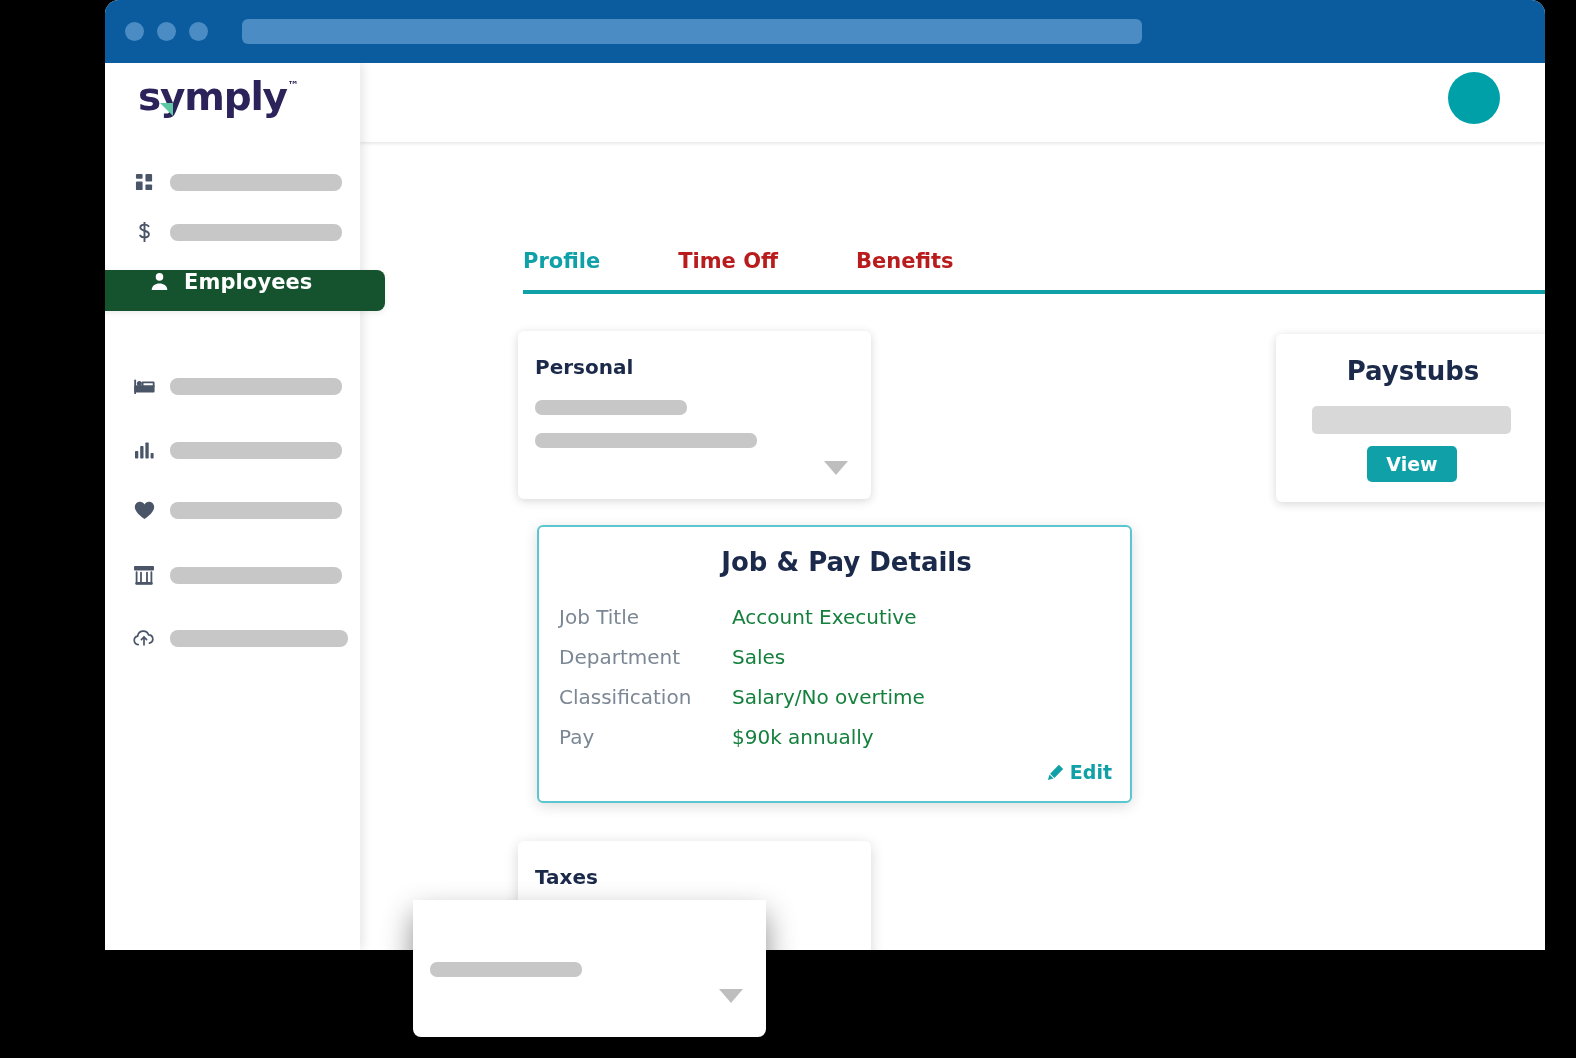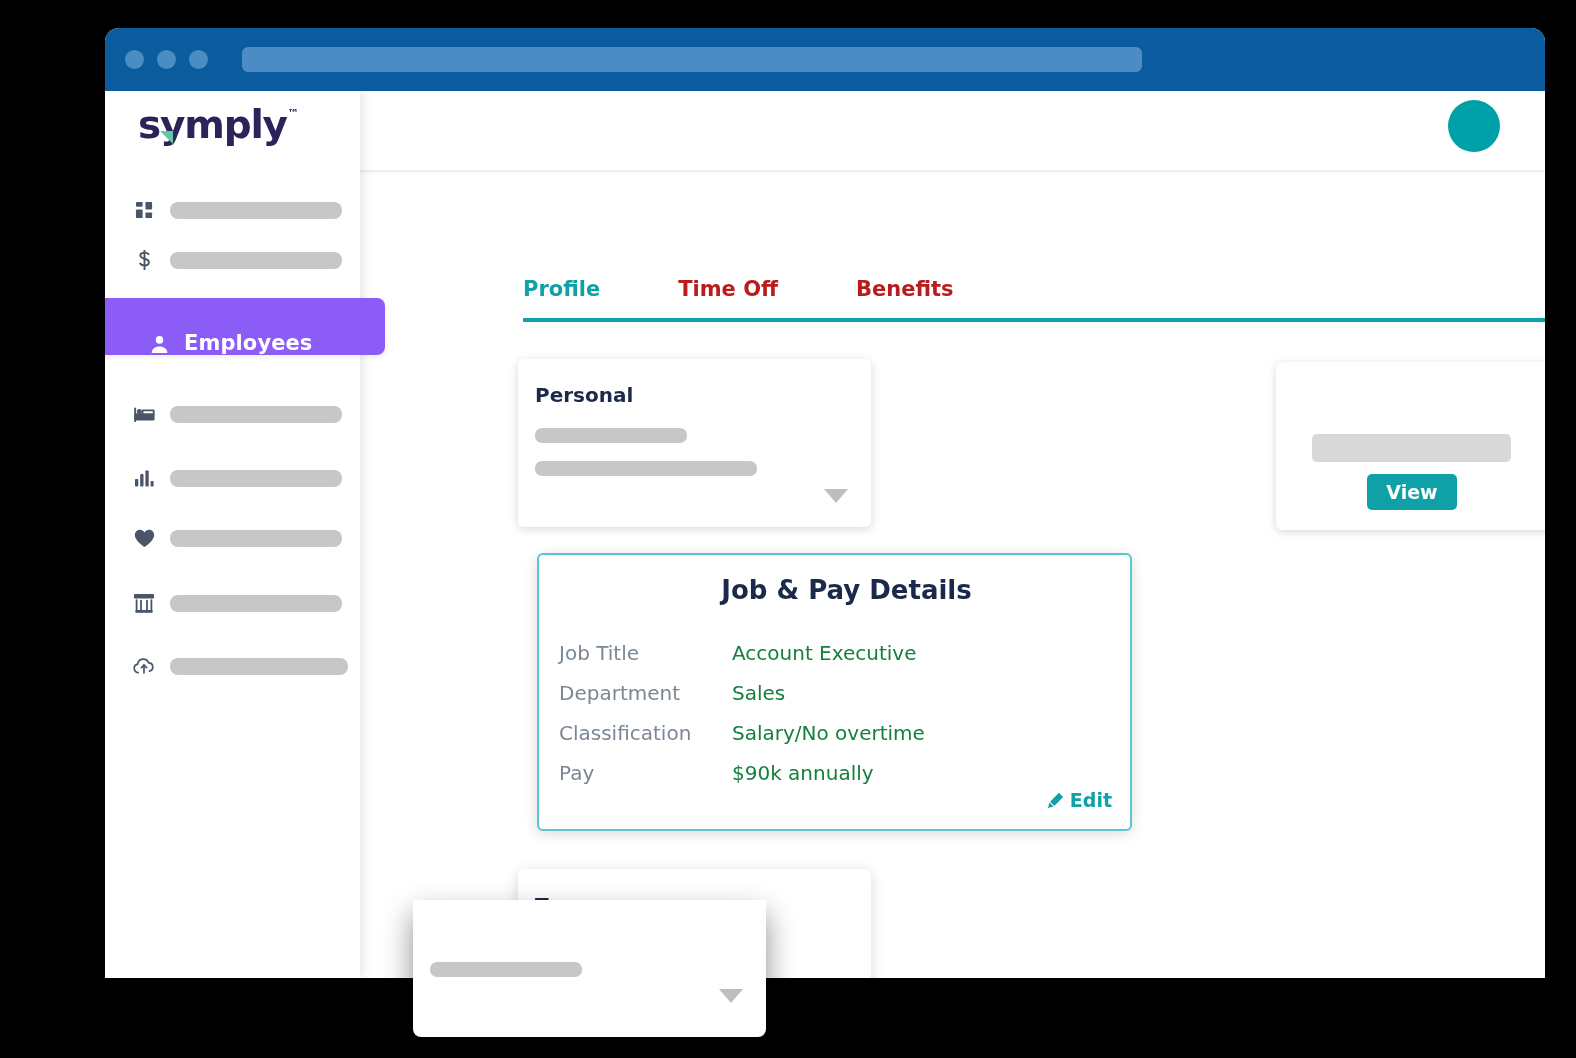--- a/index.html
+++ b/index.html
@@ -23,21 +23,20 @@
   #browser-window {
     position: absolute;
     left: 105px;
     top: 0px;
     width: 1440px;
     height: 950px;
     border-radius: 14px 14px 0 0;
     background: #ffffff;
     box-shadow: 0 26px 70px rgba(0,0,0,0.55), 0 0 60px rgba(0,0,0,0.45);
     overflow: visible;
-    margin-top: 28px;
   }
 
   #titlebar {
     position: absolute;
     left: 0; top: 0;
     width: 100%;
     height: 63px;
     background: #0A5C9E;
     border-radius: 14px 14px 0 0;
     overflow: hidden;
@@ -136,25 +135,25 @@
     background: #C7C7C7;
     margin-left: 15px;
   }
 
   
   #nav-employees {
     position: absolute;
     left: -25px;
     top: 207px;
     width: 305px;
-    height: 57px;
-    background: #8b5cf6;
+    height: 41px;
+    background: #14532d;
     border-radius: 8px;
     display: flex;
-    align-items: flex-end;
+    align-items: flex-start;
     padding-left: 68px;
     z-index: 8;
     box-shadow: 0 2px 6px rgba(0,0,0,0.08);
   }
   #nav-employees .nav-icon { color: #ffffff; }
   #nav-employees-label {
     margin-left: 14px;
     color: #ffffff;
     font-size: 21px;
     font-weight: bold;
@@ -277,21 +276,21 @@
     box-shadow: 0 3px 14px rgba(0,0,0,0.14);
   }
   #card-jobpay .card-title-center { position: absolute; left: 0; top: 20px; width: 100%; padding-left: 24px; }
   #jobpay-rows {
     position: absolute;
     left: 20px; top: 70px;
     width: 100%;
   }
   .jp-row {
     display: flex;
-    align-items: flex-end;
+    align-items: center;
     height: 40px;
   }
   .jp-label {
     width: 173px;
     flex: 0 0 173px;
     font-size: 20px;
     color: #7B8794;
     font-family: "DejaVu Sans", sans-serif;
   }
   .jp-value {
@@ -525,20 +524,21 @@
           </section>
 
           <section class="card" id="card-taxes">
             <div class="card-title-left">Taxes</div>
             <div class="ph-bar b1"></div>
             <div class="ph-bar b2"></div>
 
           </section>
 
           <section class="card" id="card-paystubs">
+            <div class="card-title-center">Paystubs</div>
             <div id="paystubs-ph" title=""></div>
             <button id="paystubs-view">View</button>
           </section>
 
         </div>
       </main>
     </div>
   </div>
 
   <div id="taxes-overflow" style="position:absolute; left:413px; top:900px; width:353px; height:137px;

